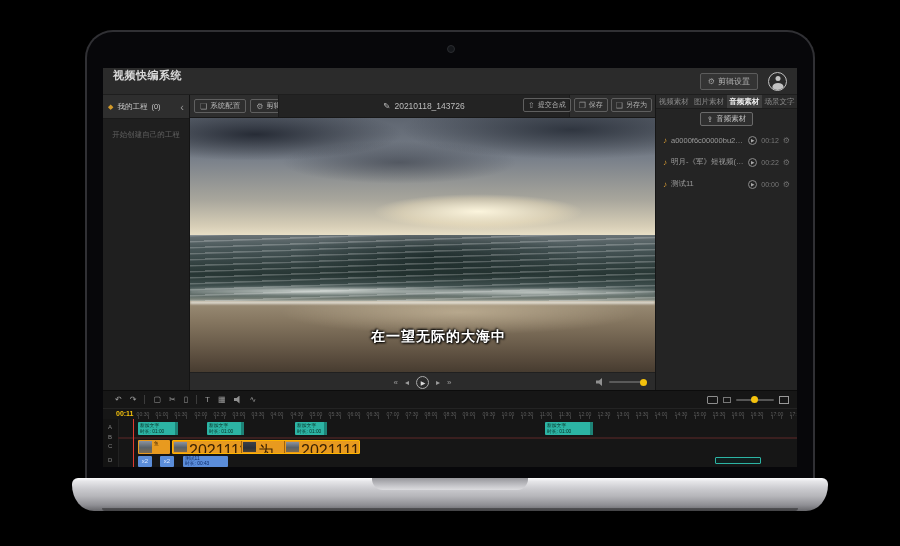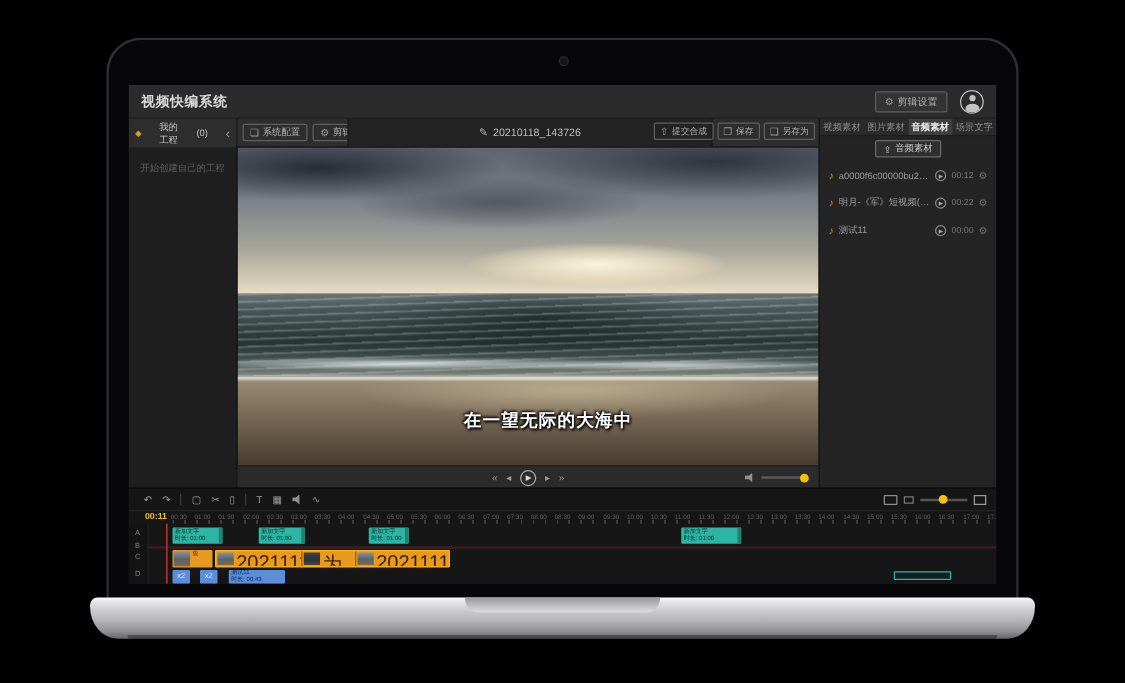--- a/index.html
+++ b/index.html
@@ -16,33 +16,33 @@
         border-radius:6px 6px 22px 22px / 6px 6px 26px 26px;}
   .base::after{content:'';position:absolute;left:30px;right:30px;bottom:0;height:3px;border-radius:0 0 8px 8px;background:rgba(0,0,0,.35);}
   .notch{position:absolute;left:50%;top:0;transform:translateX(-50%);width:156px;height:12px;
          background:linear-gradient(180deg,#97979c,#c9c9cd 70%,#dcdcdf);border-radius:0 0 11px 11px;}
 
   
   .screen{position:absolute;left:103px;top:68px;width:694px;height:399px;background:#1a1a1a;overflow:hidden;color:#bbb;z-index:2;}
 
   
   .titlebar{position:absolute;left:0;top:0;width:694px;height:27px;background:#2b2b2b;border-bottom:1px solid #1e1e1e;
-            display:flex;align-items:center;padding:0 10px;box-sizing:border-box;}
+            display:flex;padding:0 10px;box-sizing:border-box;}
   .app-title{font-size:11px;font-weight:bold;color:#d9d9d9;letter-spacing:.5px;}
   .titlebar-right{margin-left:auto;display:flex;align-items:center;gap:10px;}
   .btn{display:inline-flex;align-items:center;gap:3px;background:#343434;border:1px solid #5c5c5c;border-radius:2px;
        color:#b3b3b3;font-size:8px;padding:2px 7px;cursor:pointer;white-space:nowrap;}
   .btn .ic{font-size:8px;color:#9a9a9a;}
   .avatar{width:17px;height:17px;border:1px solid #bfbfbf;border-radius:50%;position:relative;overflow:hidden;background:#2b2b2b;}
   .avatar::before{content:'';position:absolute;left:50%;top:3px;transform:translateX(-50%);width:5px;height:5px;border-radius:50%;background:#c3c3c3;}
   .avatar::after{content:'';position:absolute;left:50%;top:10px;transform:translateX(-50%);width:11px;height:7px;border-radius:50% 50% 0 0;background:#c3c3c3;}
 
   
   .left-col{position:absolute;left:0;top:27px;width:87px;height:295px;background:#1f1f1f;border-right:1px solid #141414;box-sizing:border-box;}
-  .sidebar-header{height:23px;background:#2e2e2e;display:flex;align-items:center;gap:14px;padding:0 5px;font-size:7.5px;color:#c7c7c7;border-bottom:1px solid #1a1a1a;}
+  .sidebar-header{height:23px;background:#2e2e2e;display:flex;align-items:center;gap:4px;padding:0 5px;font-size:7.5px;color:#c7c7c7;border-bottom:1px solid #1a1a1a;}
   .sidebar-header .dm{color:#d49b2a;font-size:7px;}
   .sidebar-header .collapse{margin-left:auto;color:#999;font-size:11px;line-height:10px;cursor:pointer;}
   .sidebar-hint{display:block;margin-top:11px;text-align:center;font-size:7.5px;color:#606060;}
 
   
   .center-col{position:absolute;left:87px;top:27px;width:465px;height:295px;}
   .center-toolbar{position:relative;height:23px;background:#2e2e2e;border-bottom:1px solid #181818;display:flex;align-items:center;gap:4px;padding:0 4px;box-sizing:border-box;}
   .center-toolbar .btn{padding:1px 5px;font-size:7.5px;background:transparent;border-color:#5f5f5f;}
   .proj-strip{position:absolute;left:88px;top:0;width:290px;height:22px;background:#232323;border-left:1px solid #1b1b1b;border-right:1px solid #1b1b1b;
               display:flex;align-items:center;justify-content:center;gap:4px;font-size:8.5px;color:#bdbdbd;}

